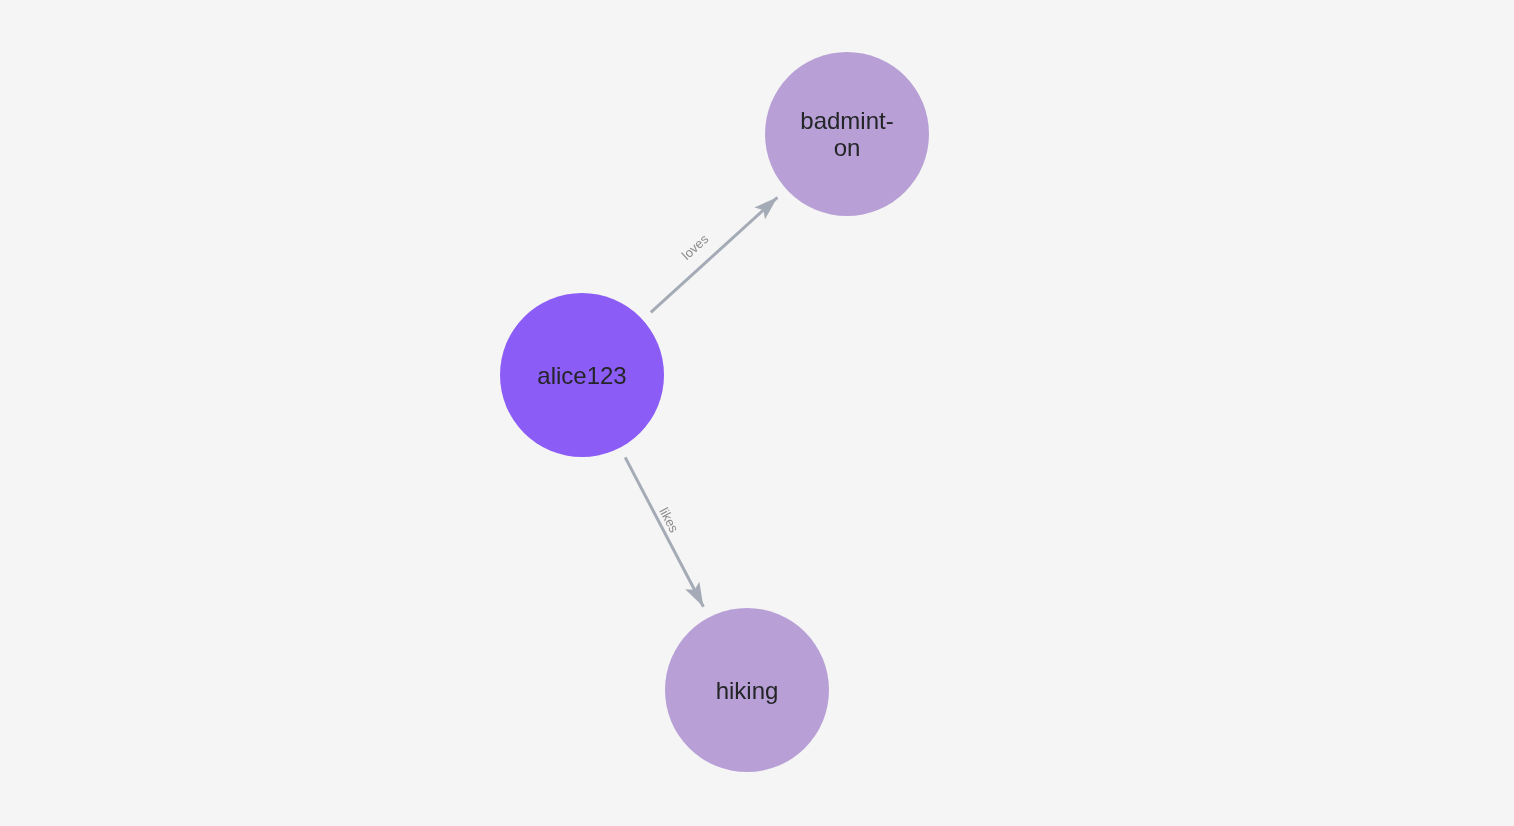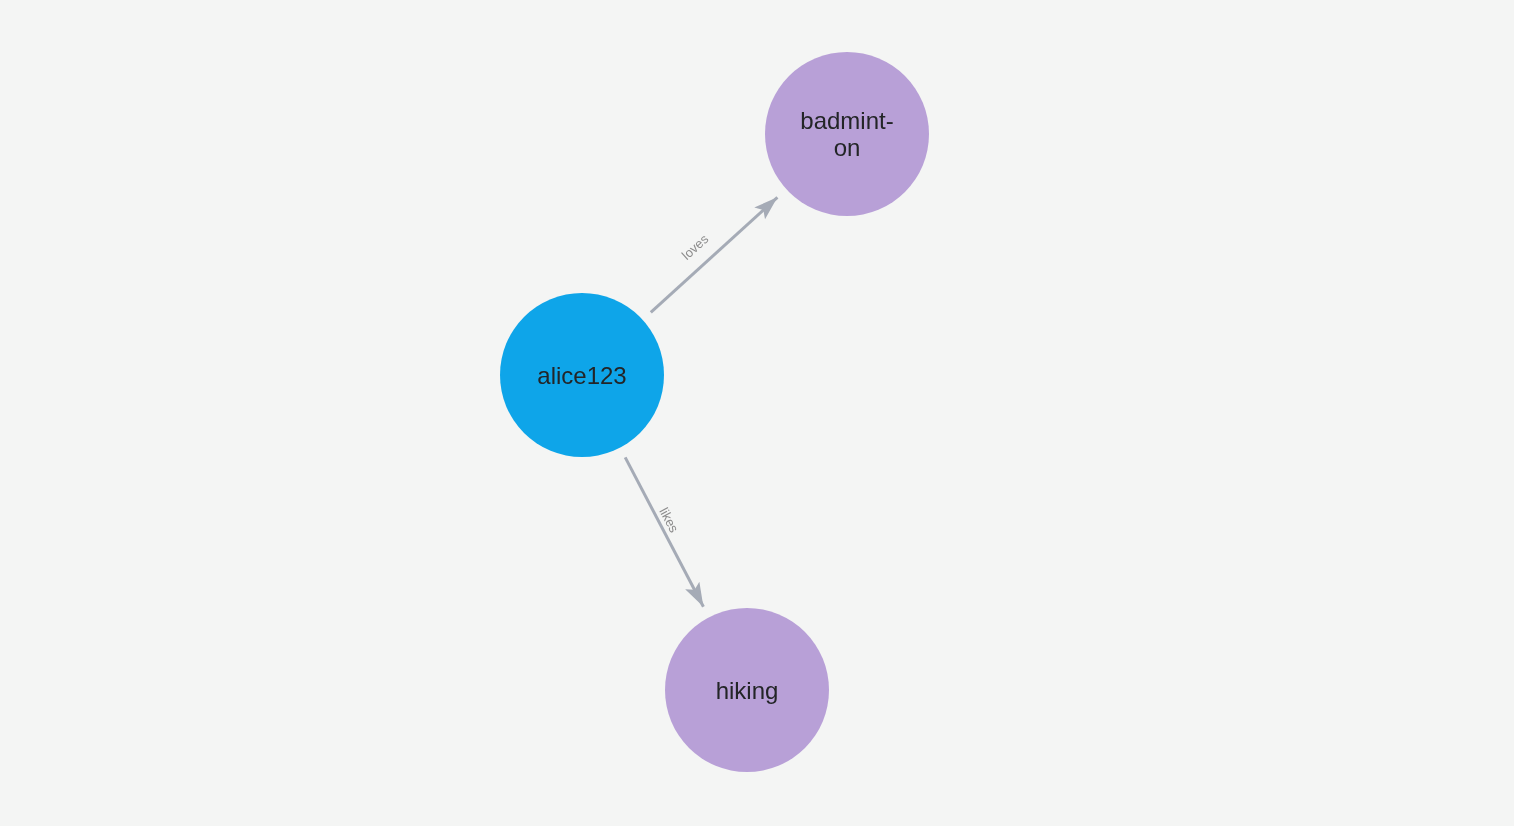--- a/index.html
+++ b/index.html
@@ -39,21 +39,21 @@
     position: absolute;
     width: 164px;
     height: 164px;
     border-radius: 50%;
     display: flex;
     align-items: center;
     justify-content: center;
     cursor: pointer;
   }
   .node-user {
-    background: #0ea5e9;
+    background: #8b5cf6;
   }
   .node-hobby {
     background: #B8A0D7;
   }
   .node-label {
     font-size: 24px;
     line-height: 27px;
     color: #232527;
     text-align: center;
     white-space: pre-line;

